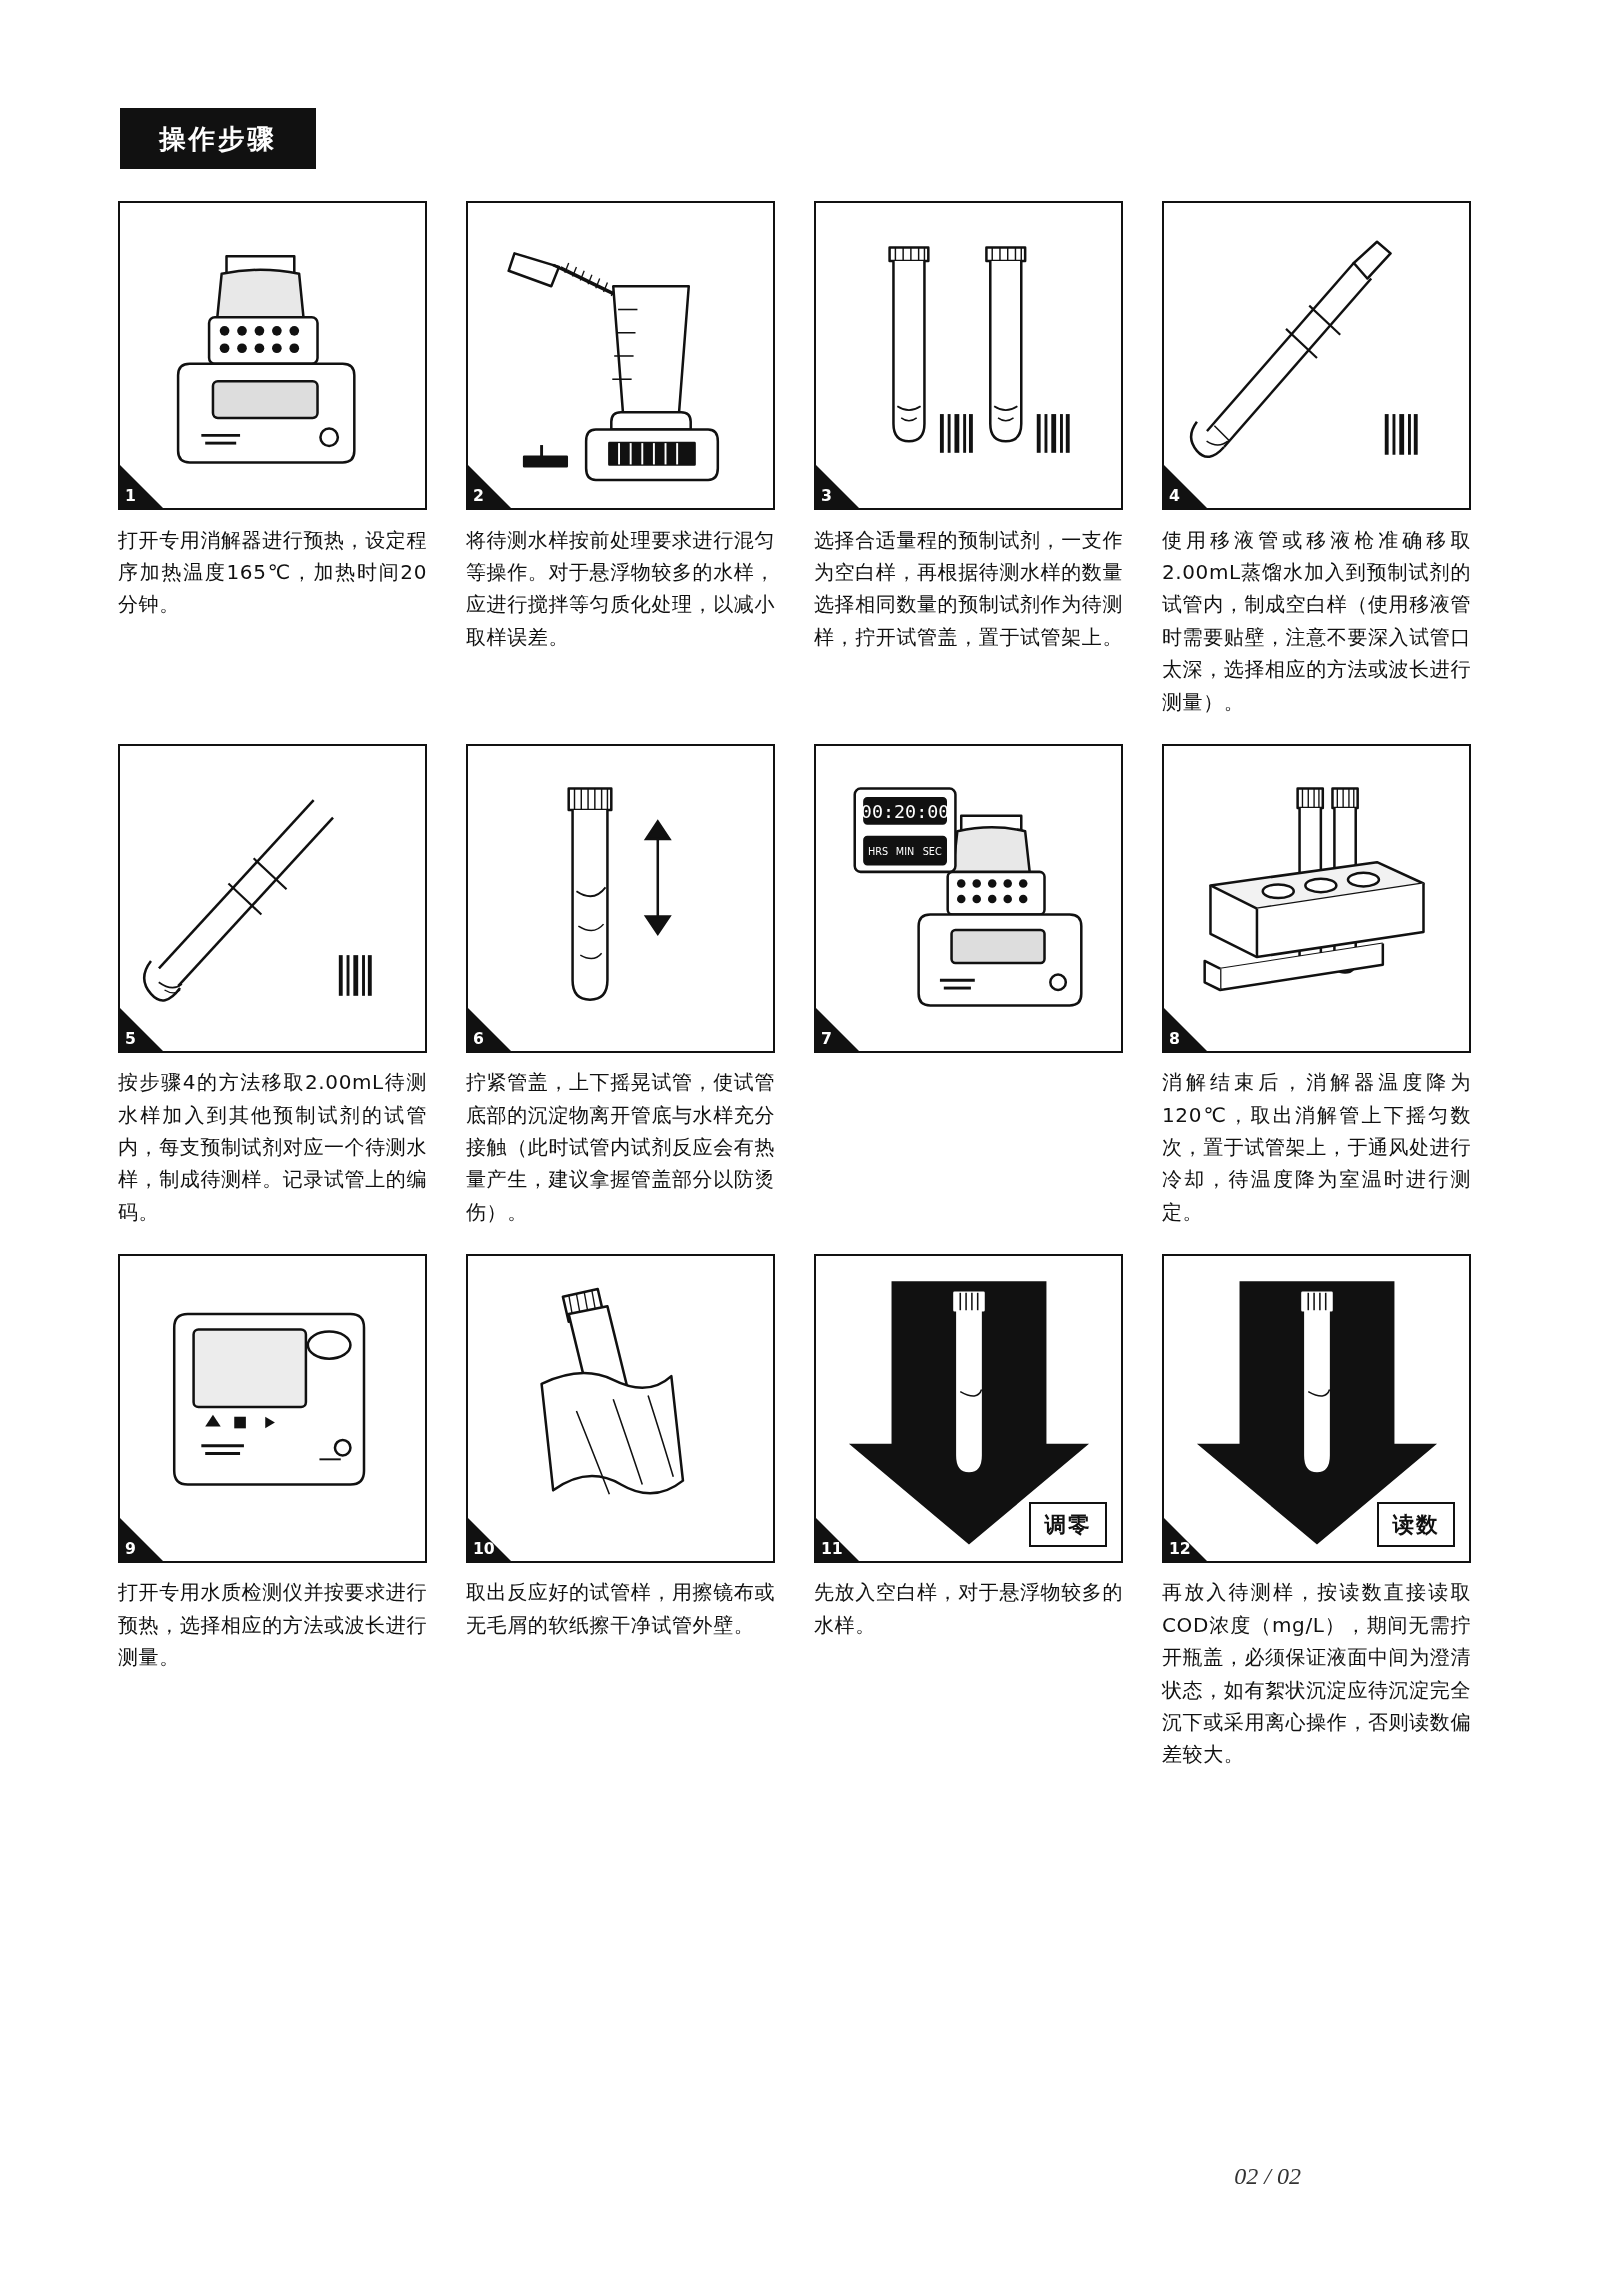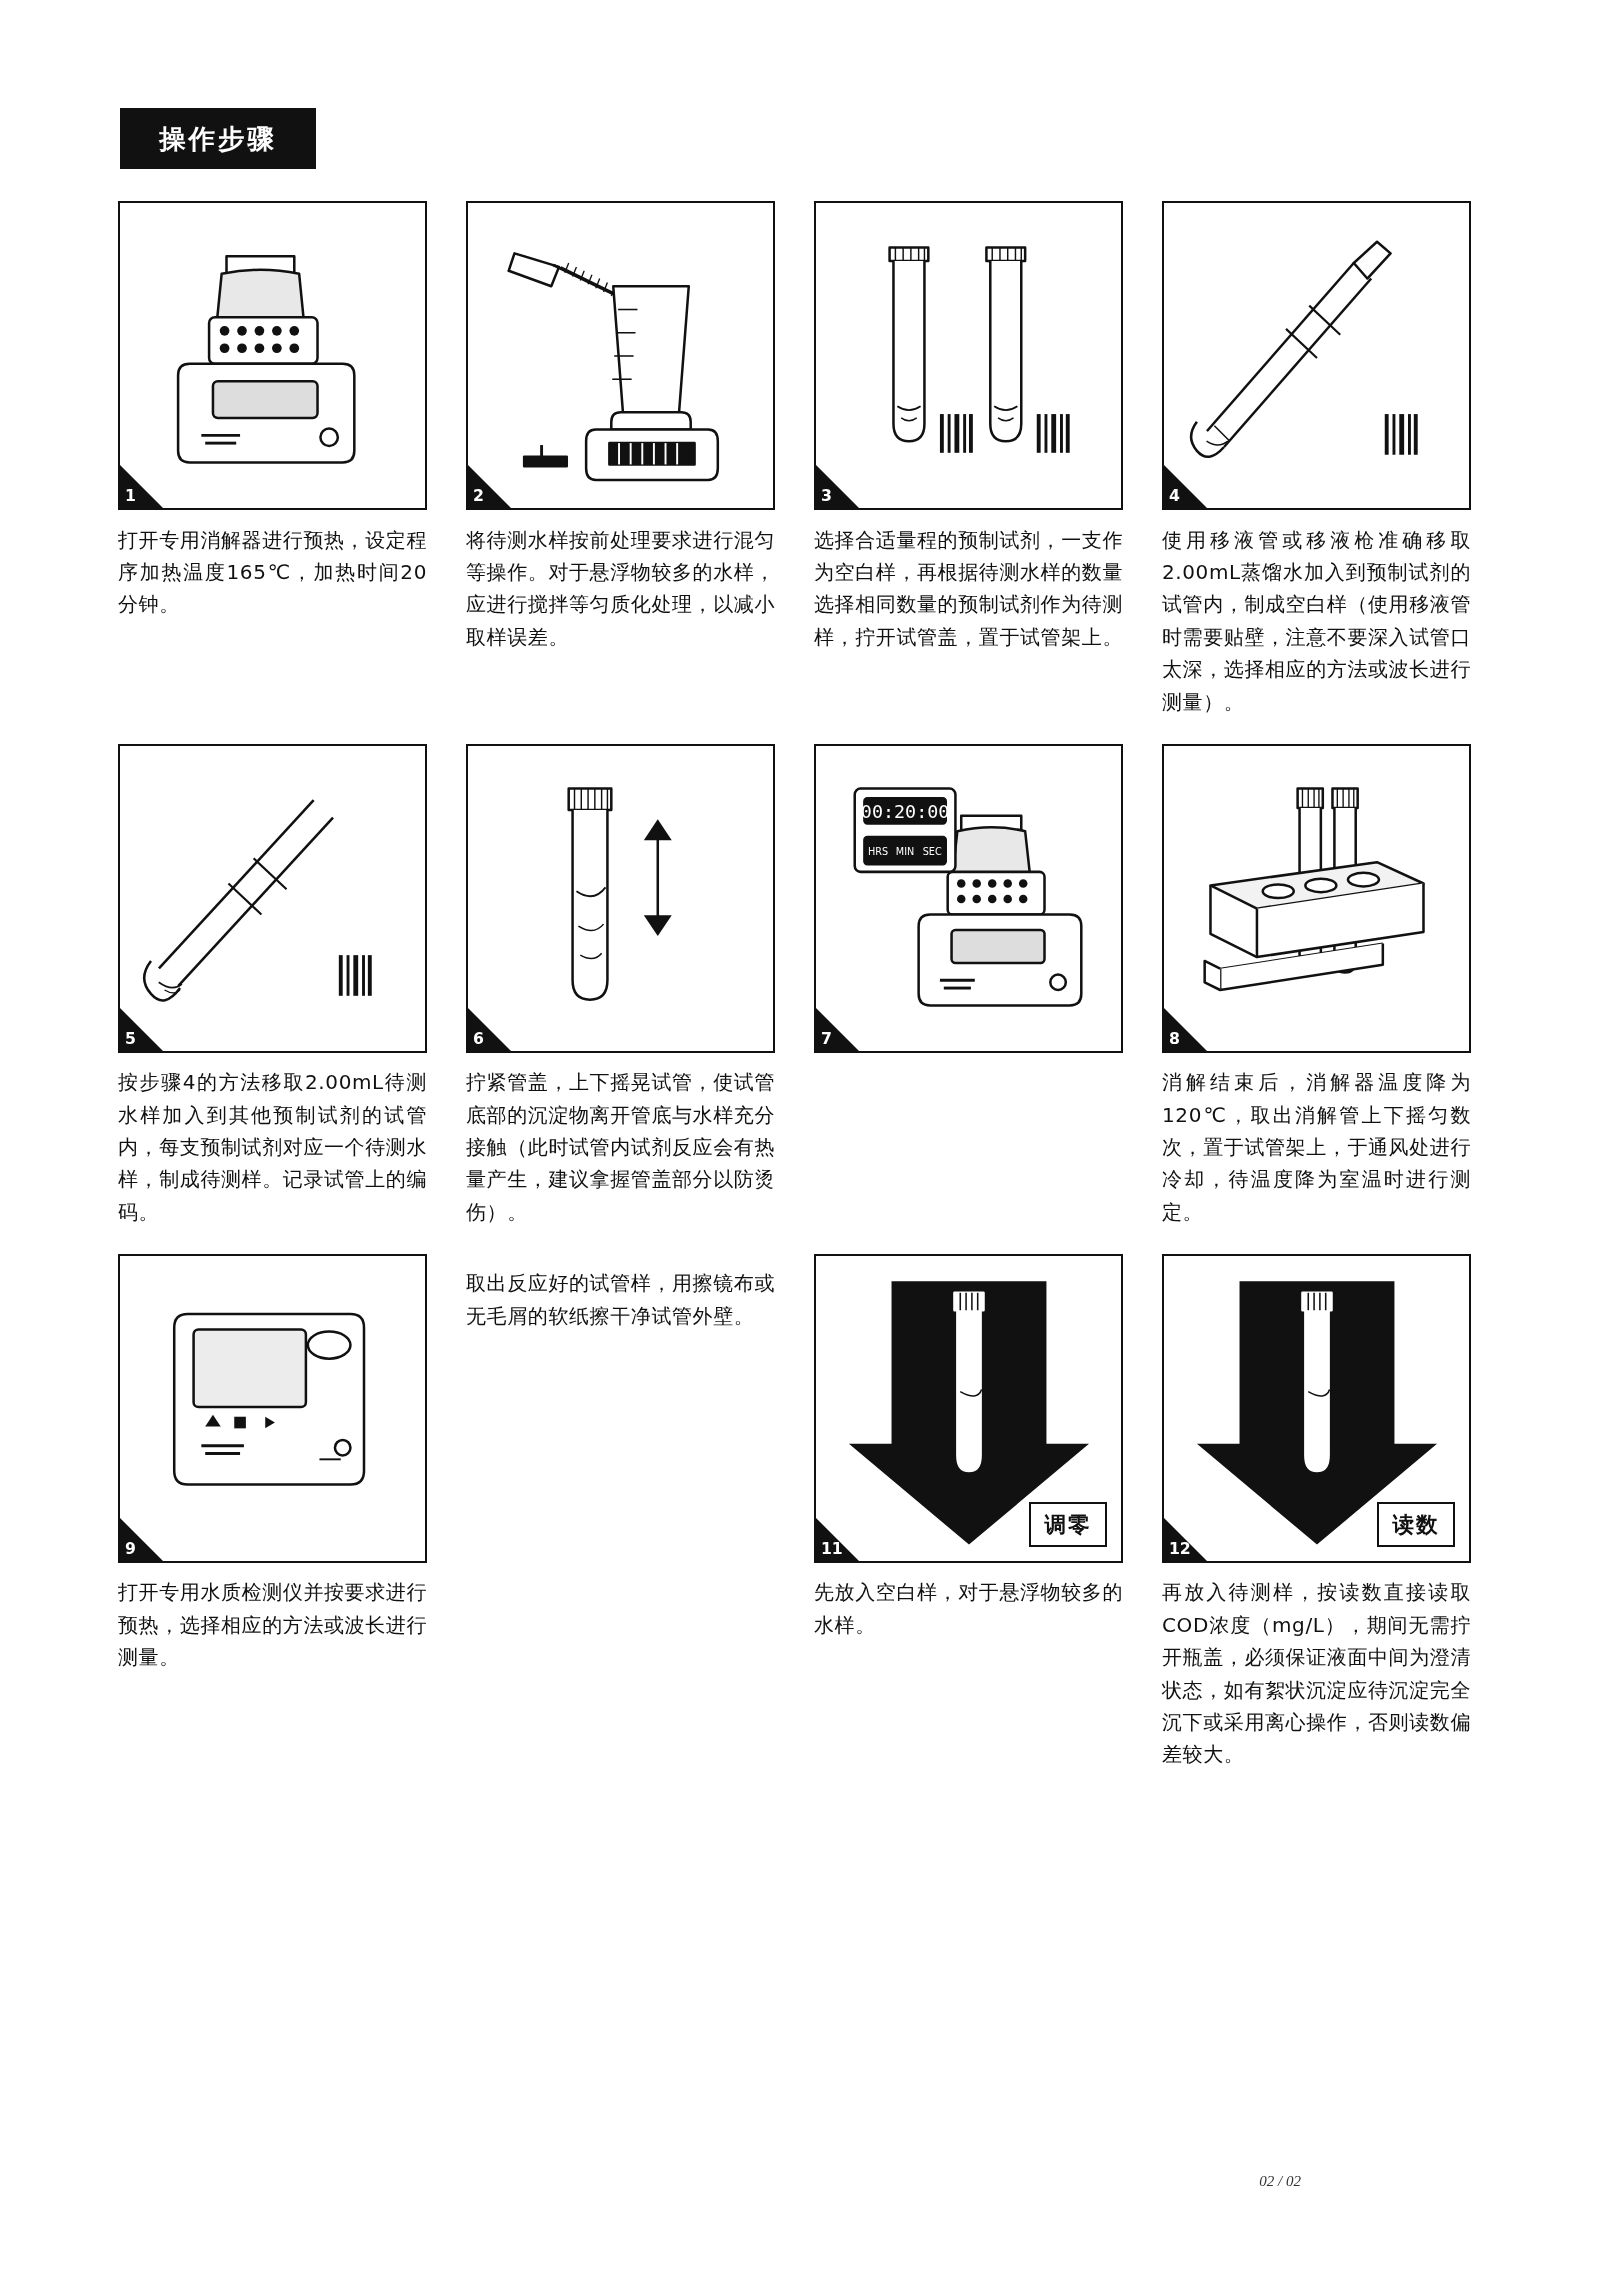--- a/index.html
+++ b/index.html
@@ -84,21 +84,21 @@
     border:2px solid #111;
     padding:5.9px 13.7px;
     font-size:21.6px;
     font-weight:bold;
     letter-spacing:2px;
   }
   .footer{
     position:absolute;
     right:120px;bottom:103px;
     font-style:italic;
-    font-size:15px;
+    font-size:24px;
     color:#333;
     font-family:"Liberation Serif",serif;
   }
   svg{display:block;}
 </style>
 </head>
 <body>
 
 <div class="page">
 
@@ -422,20 +422,40 @@
               <path d="M206 210 h22" stroke-width="2"></path>
             </g>
           </svg>
           <div class="num"></div>
           <div class="num-t">9</div>
         </div>
         <div class="caption">打开专用水质检测仪并按要求进行预热，选择相应的方法或波长进行测量。</div>
       </div>
 
       <div class="cell">
+        <div class="panel">
+          <svg viewBox="0 0 315 315" width="305" height="305">
+            <g fill="none" stroke="#111" stroke-width="2.6" stroke-linejoin="round">
+              <path d="M98 42 l36 -8 l6 26 l-36 8 z" fill="#fff"></path>
+              <g stroke-width="1.4">
+                <path d="M104 40 l4 22"></path>
+                  <path d="M112 39 l4 22"></path>
+                  <path d="M120 37 l4 22"></path>
+                  <path d="M128 36 l4 22"></path>
+              </g>
+              <path d="M104 60 l40 -8 l30 122 l-40 10 z" fill="#fff"></path>
+              <path d="M76 132 q42 -20 74 -4 q36 18 60 -4 l12 108 q-30 24 -64 4 q-34 -20 -70 6 z" fill="#fff"></path>
+              <path d="M112 160 q20 50 34 86" stroke-width="1.6"></path>
+              <path d="M150 148 q18 52 30 88" stroke-width="1.6"></path>
+              <path d="M186 144 q16 50 26 84" stroke-width="1.6"></path>
+            </g>
+          </svg>
+          <div class="num"></div>
+          <div class="num-t">10</div>
+        </div>
         <div class="caption">取出反应好的试管样，用擦镜布或无毛屑的软纸擦干净试管外壁。</div>
       </div>
 
       <div class="cell">
         <div class="panel">
           <svg viewBox="0 0 315 315" width="305" height="305">
             <path d="M78 26 h160 v168 h44 l-124 104 l-124 -104 h44 z" fill="#111"></path>
             <g fill="#fff" stroke="#fff" stroke-width="2.6" stroke-linejoin="round">
               <rect x="143" y="38" width="30" height="18"></rect>
               <path d="M146 56 v150 q0 16 12 16 q12 0 12 -16 v-150 z"></path>

